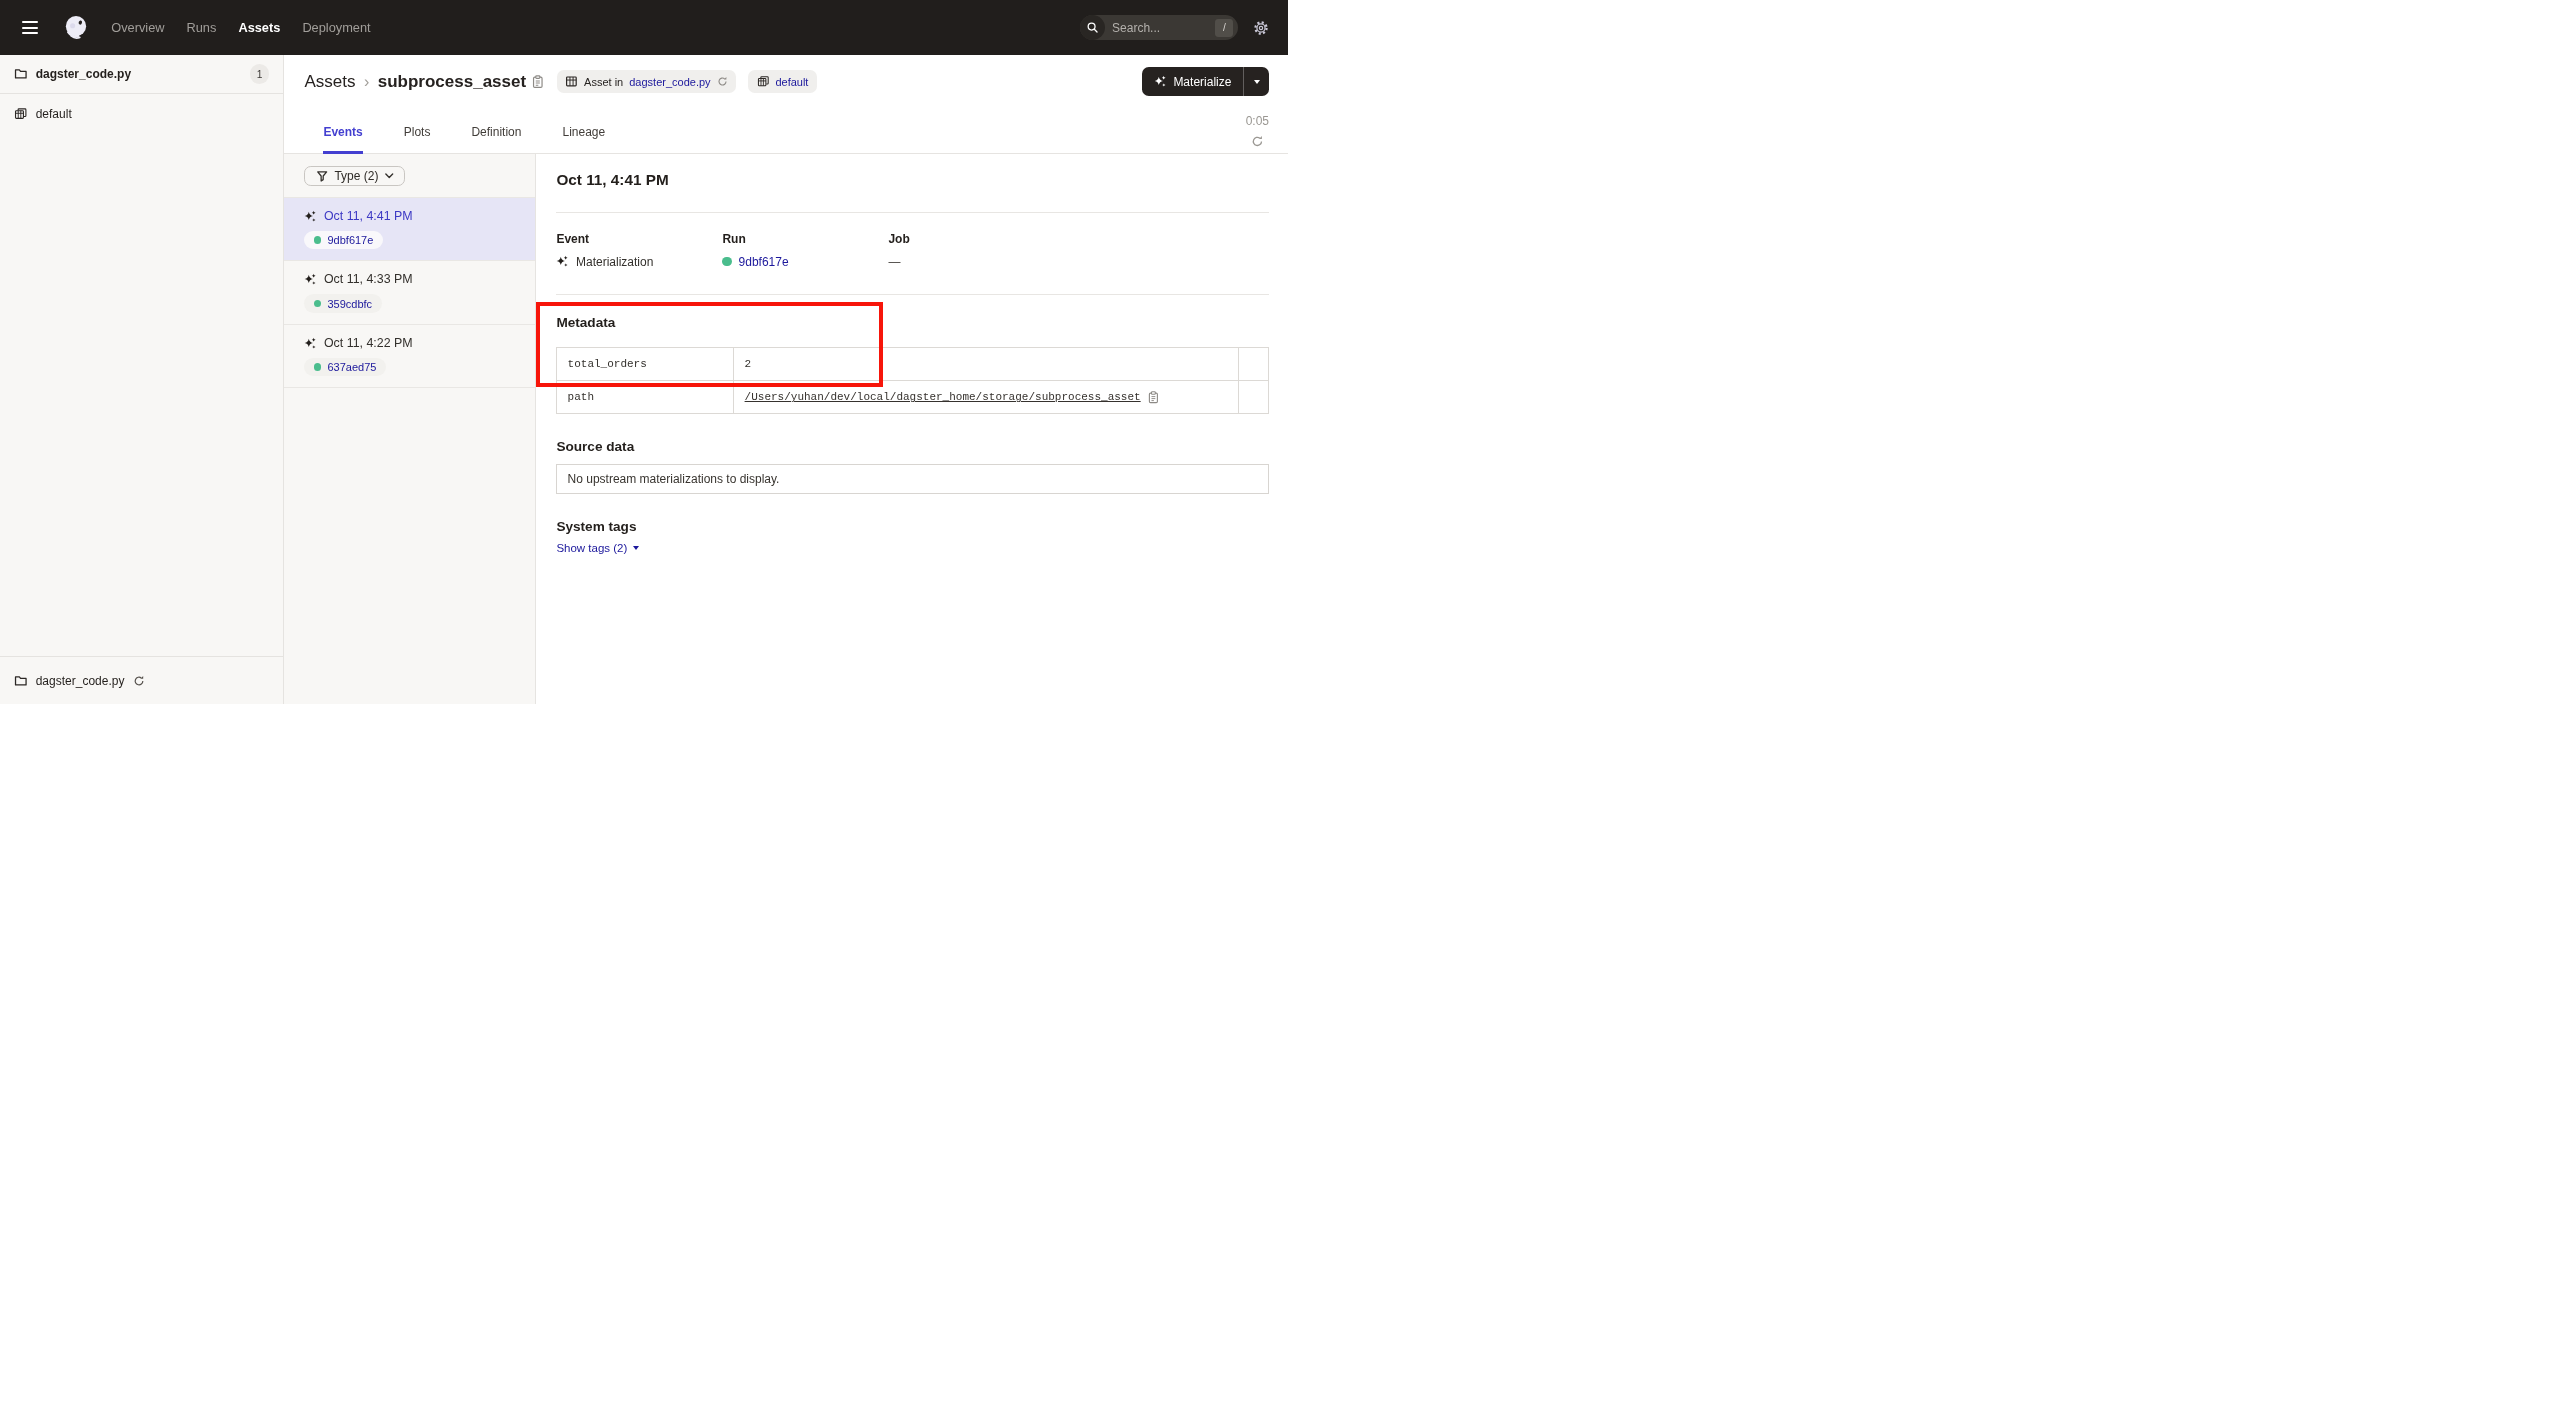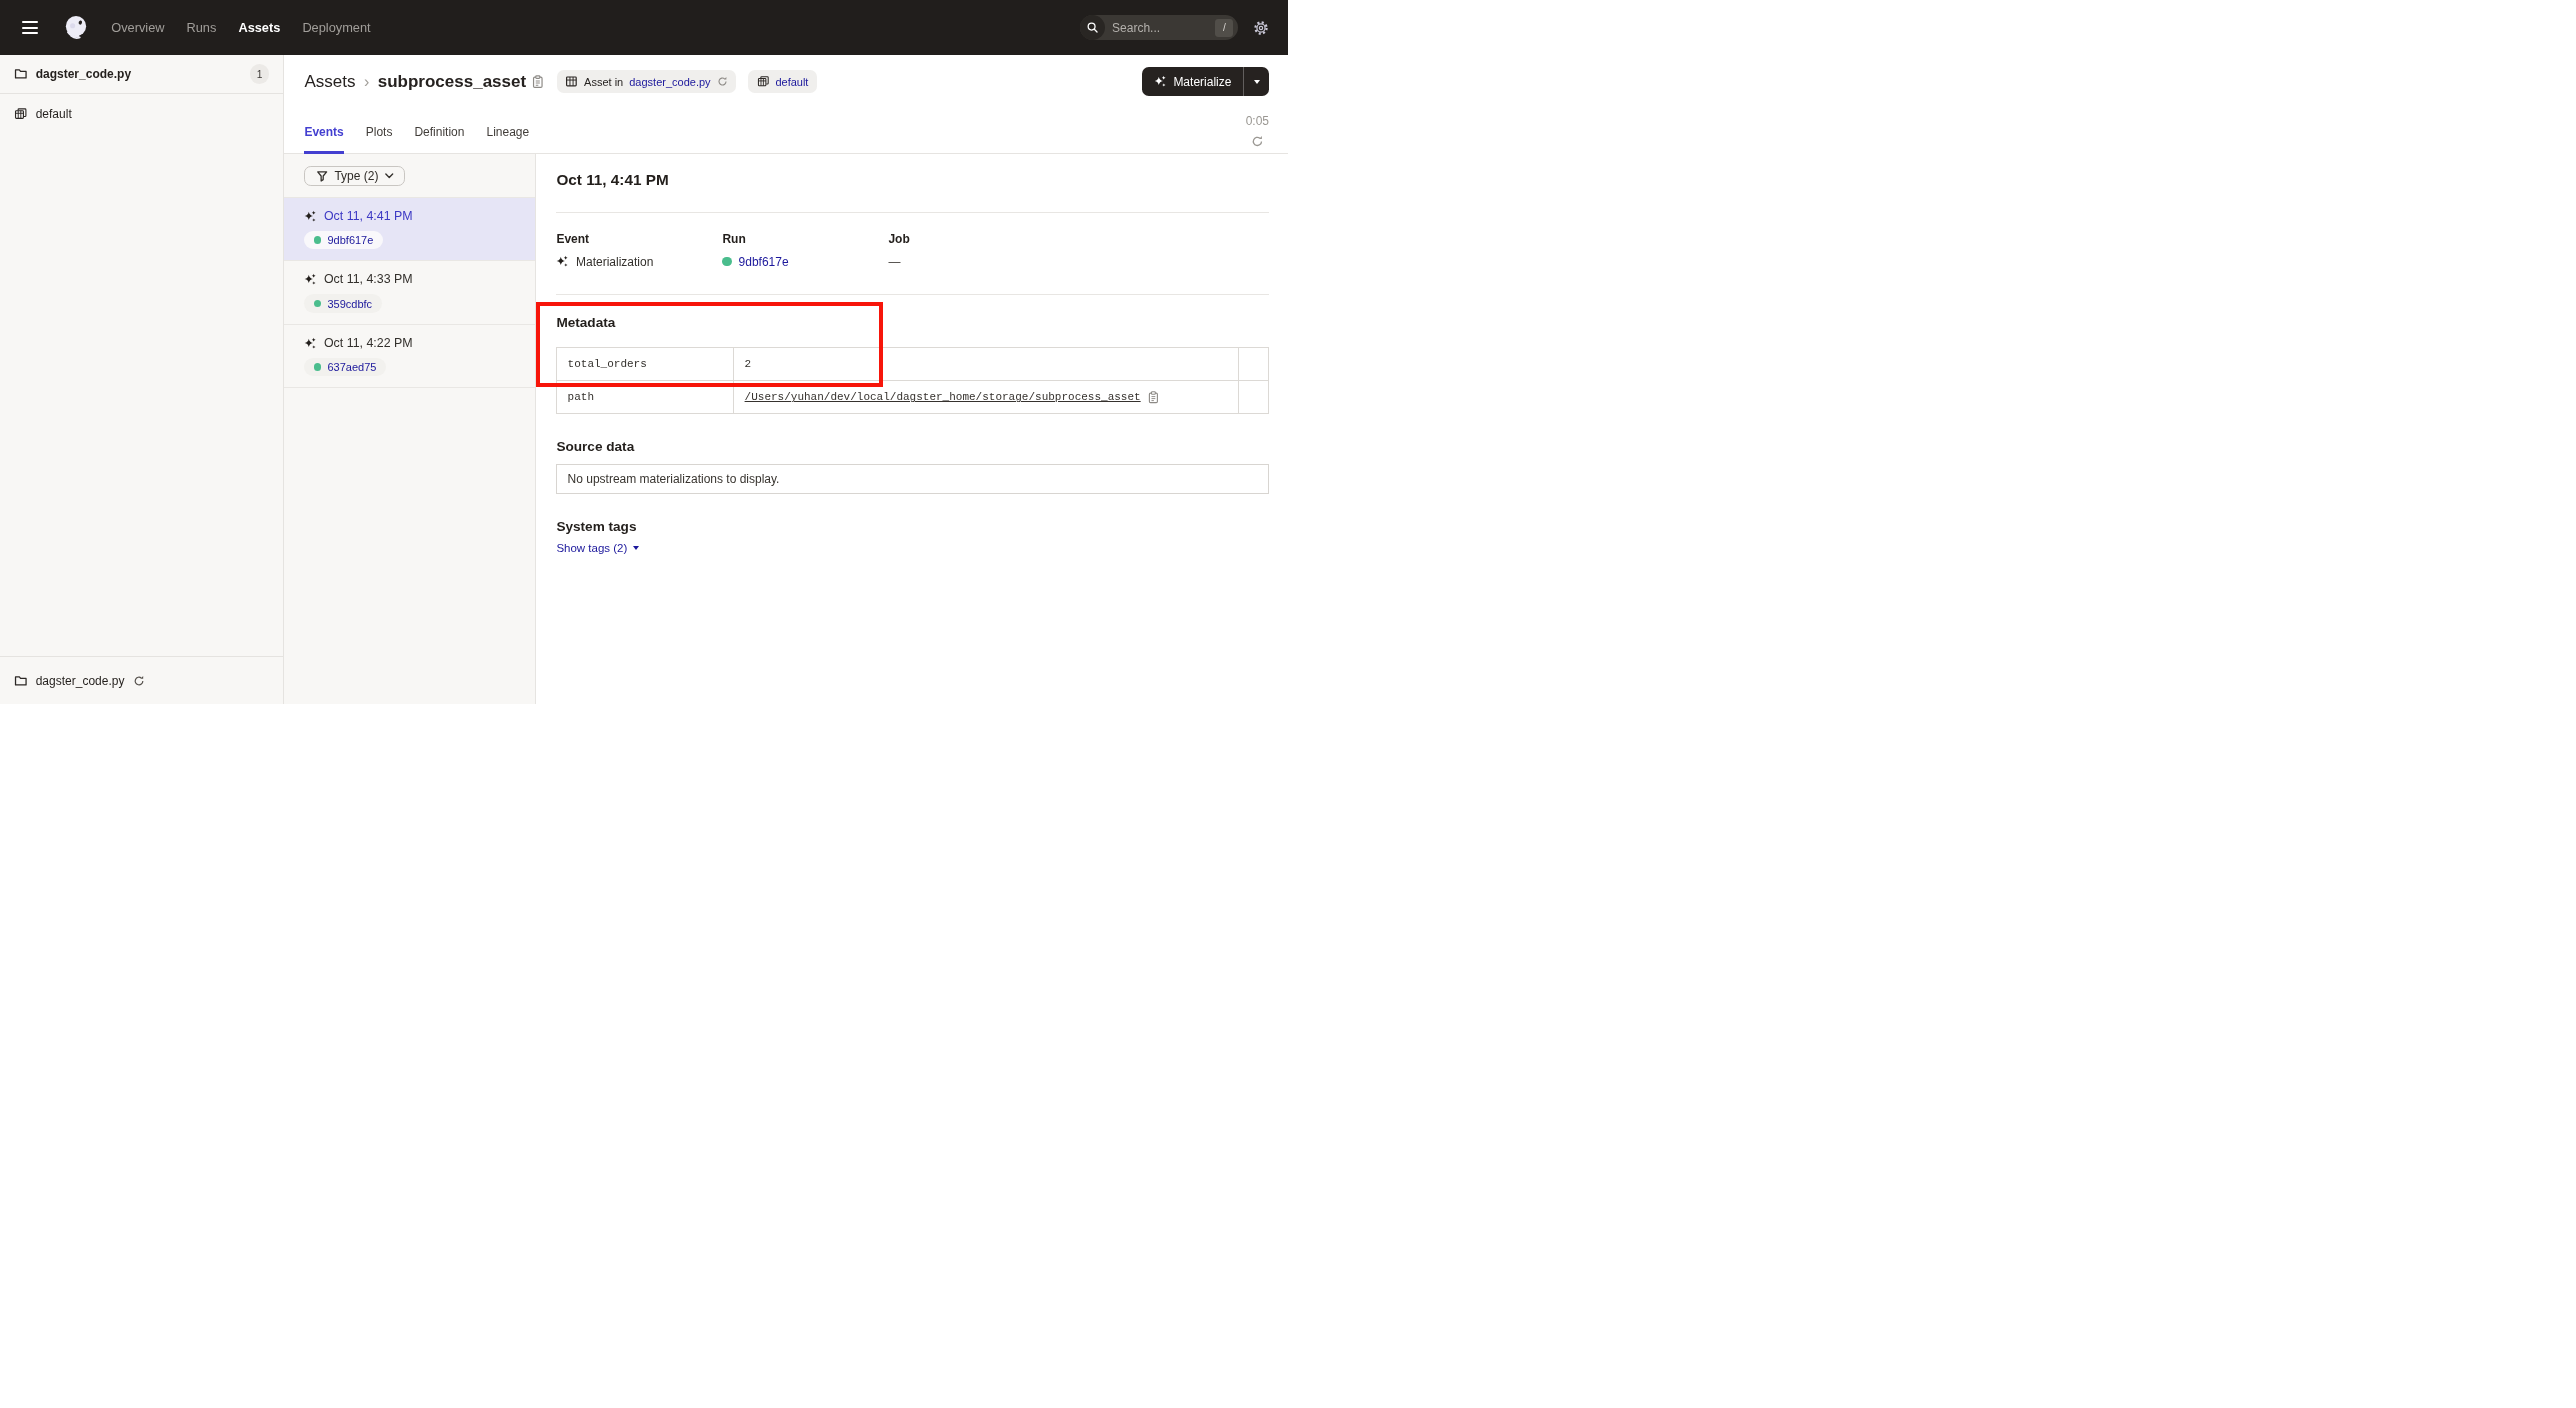--- a/index.html
+++ b/index.html
@@ -47,21 +47,21 @@
   .badge a { color:#1c189c; text-decoration:none; cursor:pointer; }
   .badge .reload-ic { color:#8d8a86; }
   .mat-split { margin-left:auto; display:flex; align-items:stretch; height:29px; background:#262220; border-radius:6.8px; overflow:hidden; }
   .mat-btn { display:flex; align-items:center; gap:6.8px; padding:8px 12px; color:#fff; font-size:12px; background:none; border:none; cursor:pointer; }
   .mat-caret { width:25.6px; display:flex; align-items:center; justify-content:center; border:none; background:none; border-left:0.9px solid rgba(255,255,255,.28); cursor:pointer; }
   .tri-down { width:0; height:0; border-left:3.8px solid transparent; border-right:3.8px solid transparent; border-top:4.7px solid #fff; }
 
   
   .tabs-row { height:46px; display:flex; padding:0 19px 0 20.4px; border-bottom:0.9px solid #e6e4e1; flex:0 0 auto; }
   .tabs { display:flex; gap:22px; align-self:flex-end; }
-  .tab { font-size:12px; color:#413d39; padding-bottom:14.5px; position:relative; cursor:pointer; }
+  .tab { font-size:12px; color:#413d39; padding-bottom:14.5px; position:relative; cursor:pointer;margin-left:19px; }
   .tab.active { color:#433fd0; font-weight:bold; }
   .tab.active::after { content:""; position:absolute; left:0; right:0; bottom:-0.9px; height:2.6px; background:#433fd0; }
   .timer { margin-left:auto; align-self:center; display:flex; align-items:center; gap:6.8px; color:#9a9792; font-size:12px;flex-direction:column; }
 
   
   .content-row { flex:1; display:flex; min-height:0; }
   .event-pane { width:252px; flex:0 0 auto; background:#f8f7f5; border-right:0.9px solid #e6e4e1; display:flex; flex-direction:column; }
   .filter-bar { padding:12px 0 11px 20.4px; }
   .filter-btn { display:inline-flex; align-items:center; gap:6.8px; height:20px; padding:0 10.2px; border:0.9px solid #c9c6c2; border-radius:6.8px; background:transparent; font-size:12px; color:#2f2b27; cursor:pointer; font-family:inherit; }
   .event-item { padding:11px 10.2px 11px 20.4px; border-top:0.9px solid #e9e7e4; cursor:pointer; }

